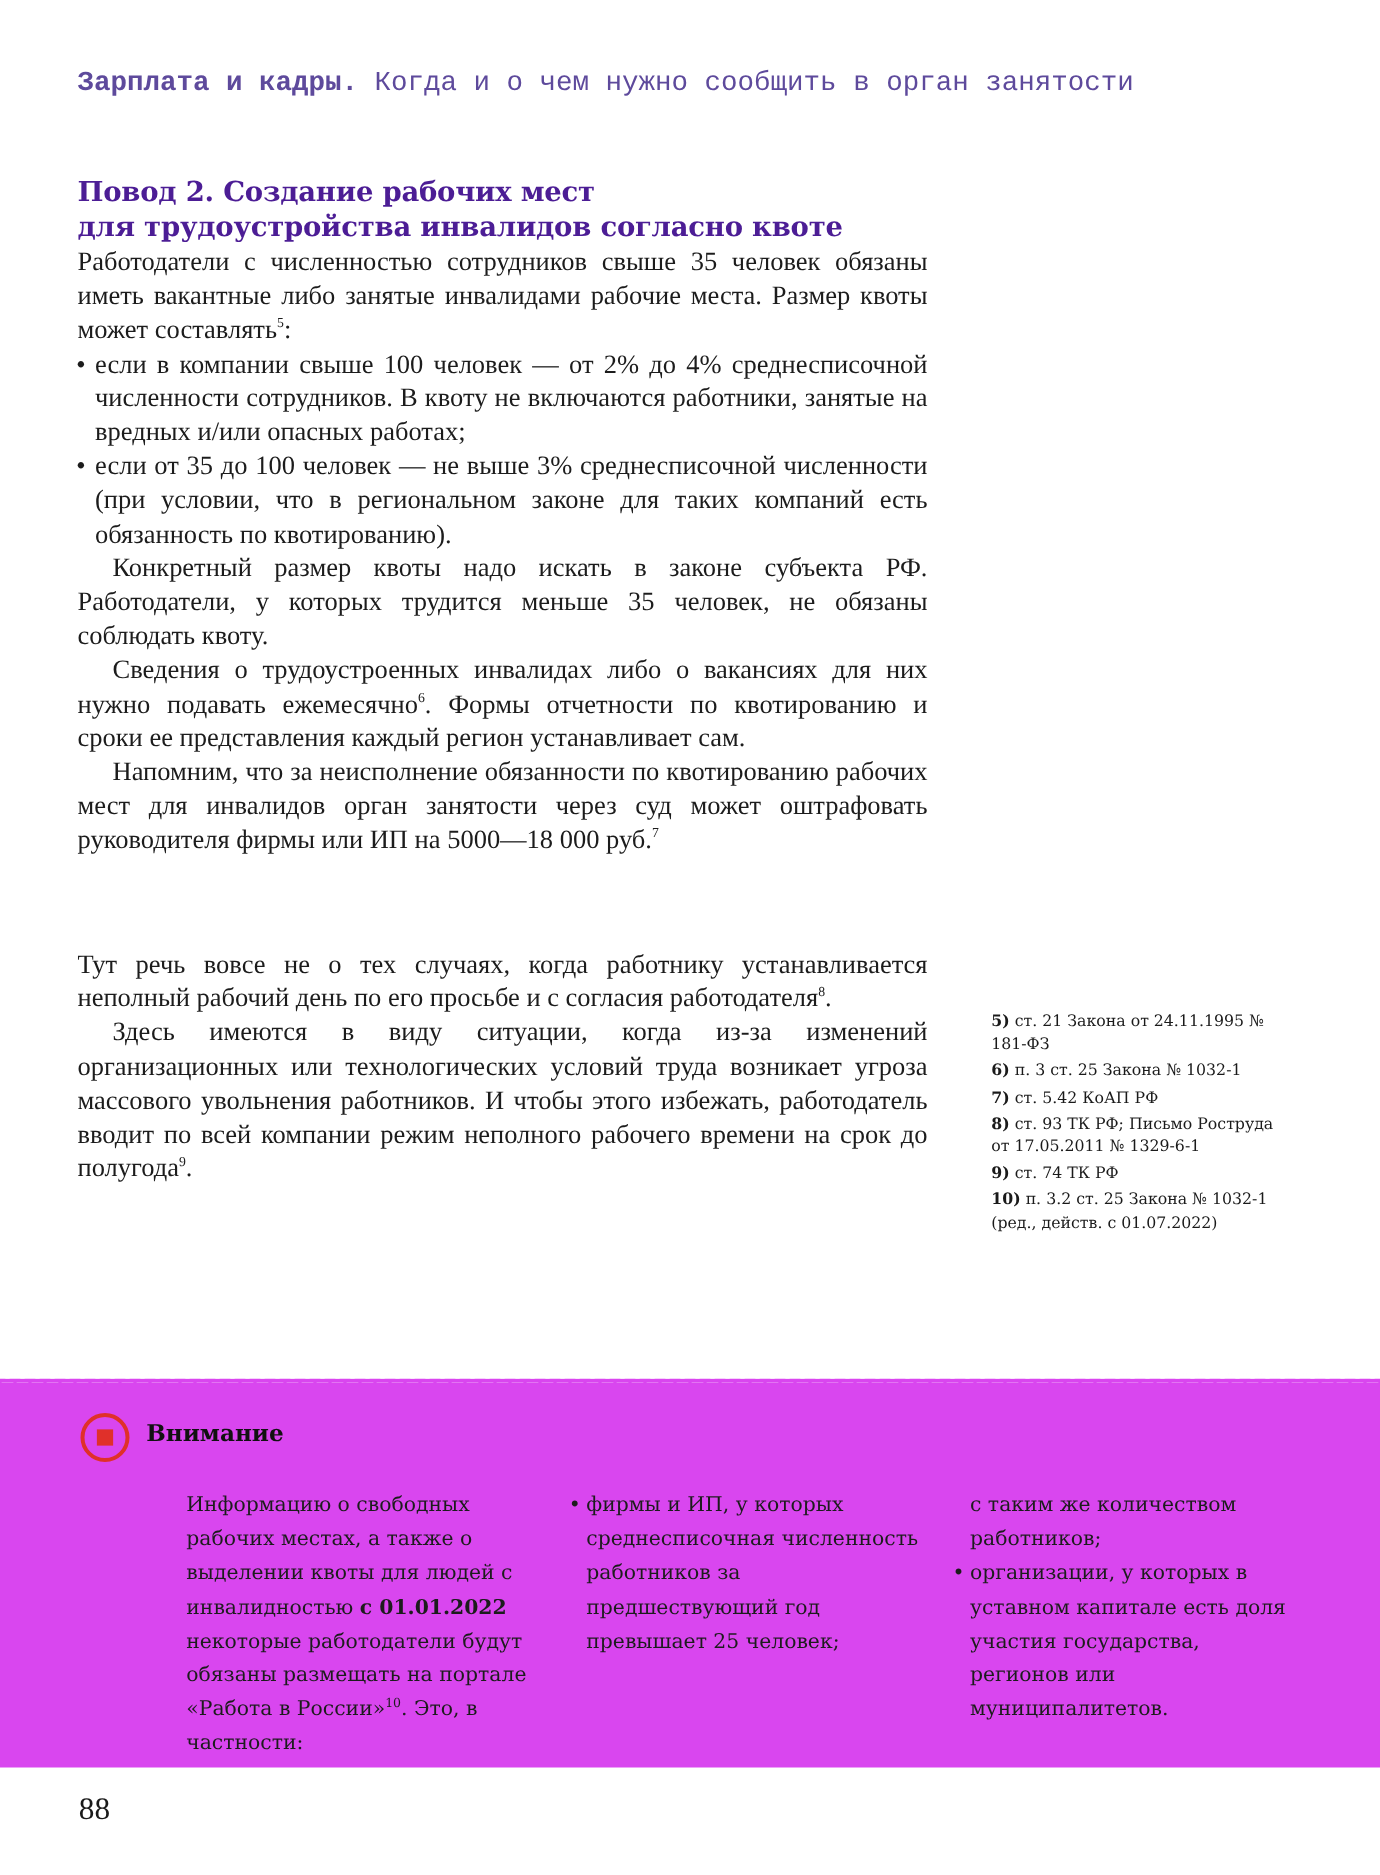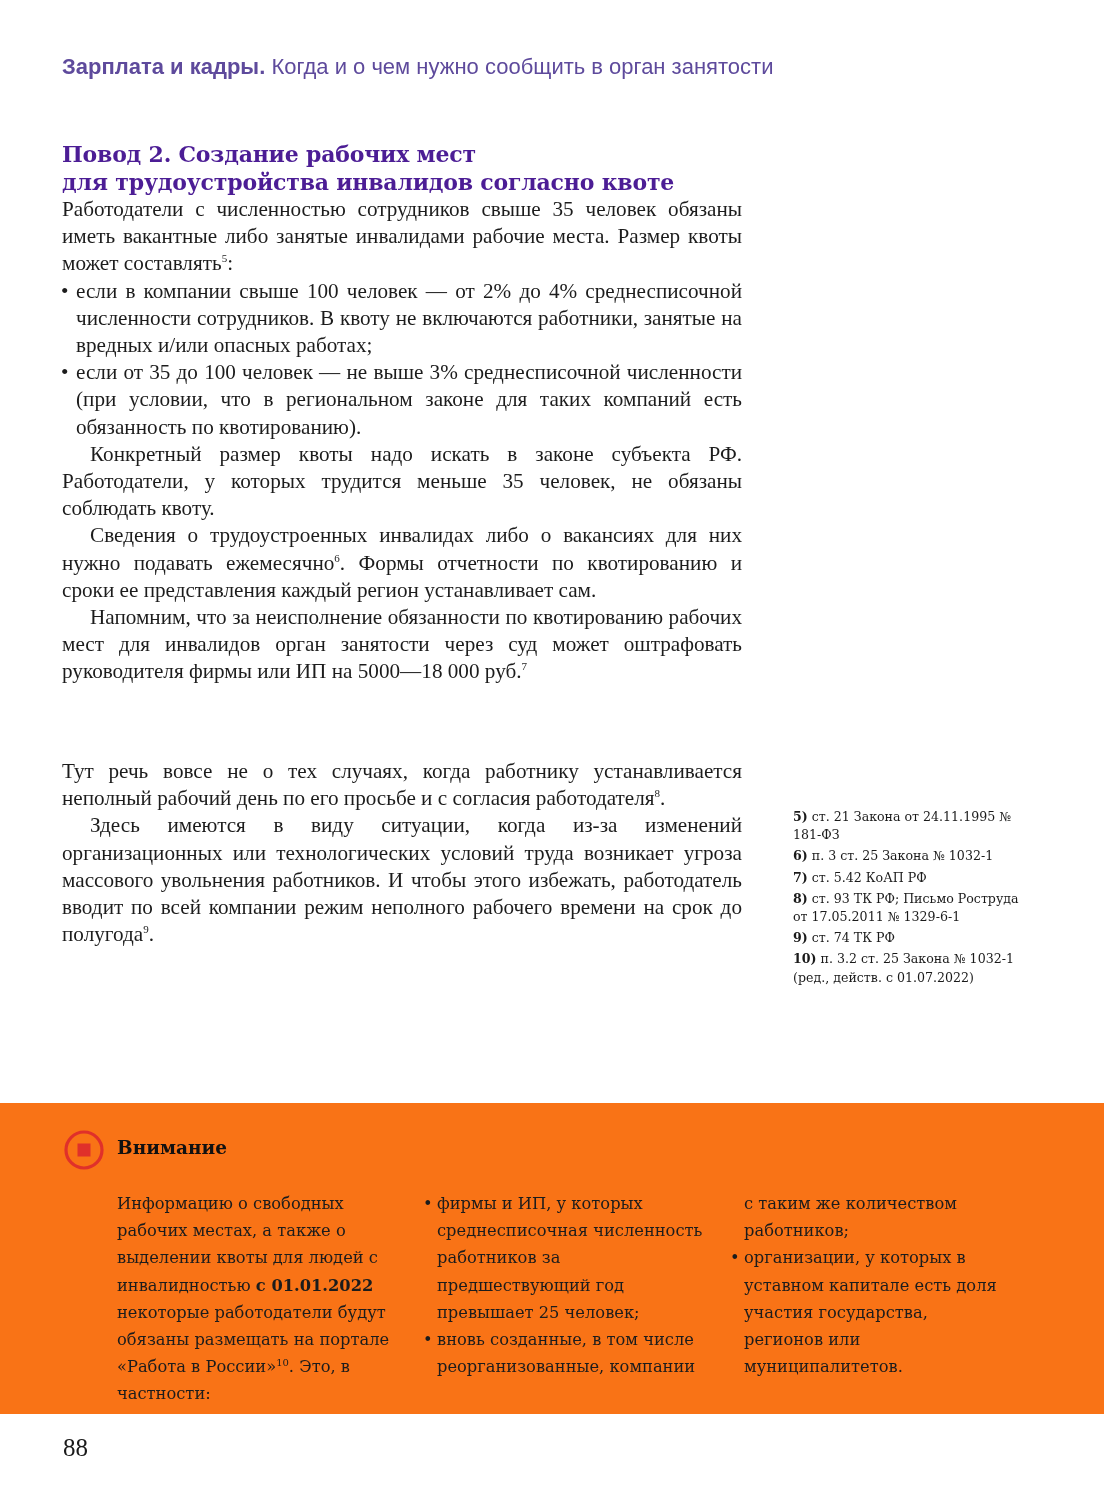--- a/index.html
+++ b/index.html
@@ -1,21 +1,21 @@
 <!DOCTYPE html>
 <html><head>
 <meta charset="utf-8">
 <style>
   * { box-sizing: border-box; margin: 0; padding: 0; }
   html, body { width: 1104px; height: 1500px; background: #ffffff; overflow: hidden; }
   body { position: relative; font-family: "DejaVu Serif", "Liberation Serif", serif; color: #1a1a1a; }
 
   .running-head {
     position: absolute; left: 62px; top: 54px;
-    font-family: Liberation Sans, sans-serif; font-size: 22px; color: #5e4a9c;
+    font-family: Liberation Mono, monospace; font-size: 22px; color: #5e4a9c;
     white-space: nowrap;
   }
   .running-head b { font-weight: bold; }
 
   .main {
     position: absolute; left: 62px; width: 680px;
     font-family: "Liberation Serif", serif;
   }
   h2 {
     font-family: "DejaVu Serif", serif; font-weight: bold; font-size: 22px;
@@ -39,37 +39,37 @@
 
   .footnotes {
     position: absolute; left: 793px; top: 808px; width: 230px;
     font-family: "DejaVu Serif", serif; font-size: 12.6px; line-height: 18.2px; color: #1a1a1a;
   }
   .fn { margin-bottom: 3px; }
   .fn b { font-weight: bold; }
 
   .notice {
     position: absolute; left: 0; top: 1103px; width: 1104px; height: 311px;
-    background: #f97316;
+    background: #d946ef;
   }
   .notice .scallop {
     position: absolute; left: 0; top: -5px; width: 1104px; height: 8px;
     background-image: radial-gradient(circle at 6px 0px, #ffffff 4.5px, transparent 5px);
     background-size: 12px 8px; background-repeat: repeat-x;
   }
   .notice-icon {
     position: absolute; left: 63px; top: 26px; width: 42px; height: 42px;
   }
   .notice-title {
     position: absolute; left: 117px; top: 34px;
     font-family: "DejaVu Serif", serif; font-weight: bold; font-size: 18.5px; color: #111;
   }
   .ncol {
     position: absolute; top: 87px;
-    font-family: "DejaVu Serif", serif; font-size: 16.3px; line-height: 27.2px; color: #1c1c1c;
+    font-family: "DejaVu Serif", serif; font-size: 16.3px; line-height: 27.2px; color: #1c1c1c; margin-left: 32px;
   }
   .ncol1 { left: 117px; width: 290px; }
   .ncol2 { left: 423px; width: 290px; }
   .ncol3 { left: 730px; width: 280px; }
   .ncol ul.bul li { padding-left: 14px; }
   .ncol ul.bul li::before { left: 0; }
   .ncol .cont { padding-left: 14px; }
   .ncol b { font-weight: bold; }
   .ncol sup { font-size: 10px; }
 
@@ -122,21 +122,20 @@
     <rect x="14.5" y="14.5" width="13" height="13" fill="#e0302a"></rect>
   </svg>
   <div class="notice-title">Внимание</div>
 
   <div class="ncol ncol1">
     <span>Информацию о свободных рабочих местах, а также о выделении квоты для людей с инвалидностью </span><b>с 01.01.2022</b><span> некоторые работодатели будут обязаны размещать на портале «Работа в России»</span><sup>10</sup><span>. Это, в частности:</span>
   </div>
   <div class="ncol ncol2">
     <ul class="bul">
       <li>фирмы и ИП, у которых среднесписочная численность работников за предшествующий год превышает 25 человек;</li>
-      <li>вновь созданные, в том числе реорганизованные, компании</li>
     </ul>
   </div>
   <div class="ncol ncol3">
     <div class="cont">с таким же количеством работников;</div>
     <ul class="bul">
       <li>организации, у которых в уставном капитале есть доля участия государства, регионов или муниципалитетов.</li>
     </ul>
   </div>
 </div>
 

